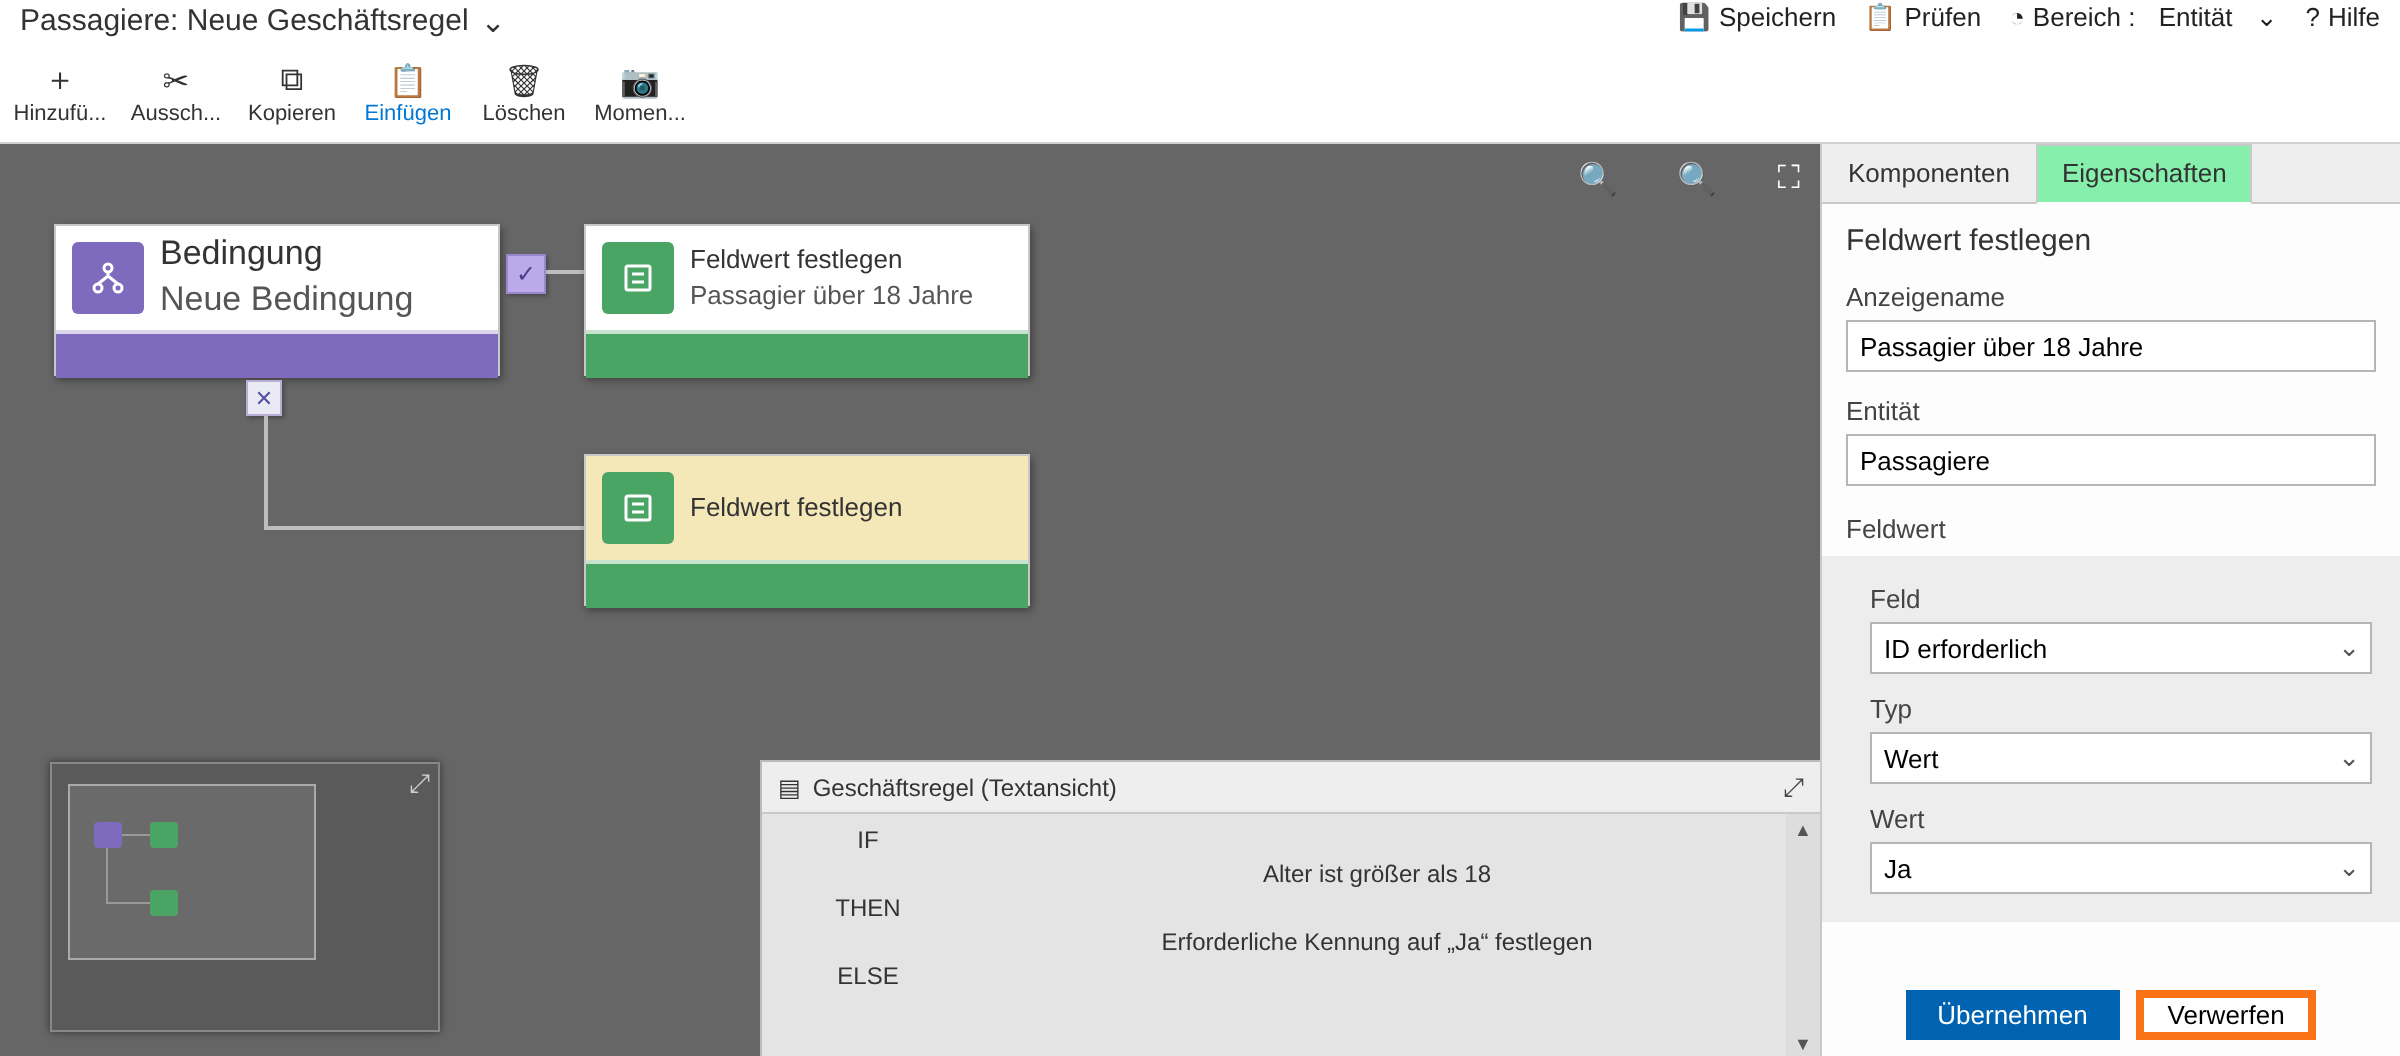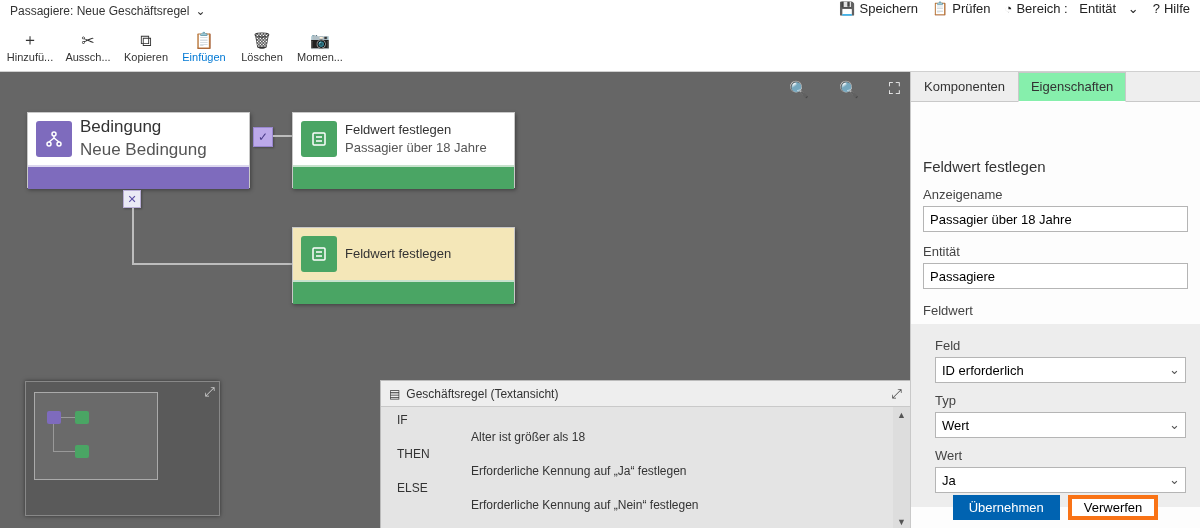--- a/index.html
+++ b/index.html
@@ -1,18 +1,18 @@
 <!DOCTYPE html>
 <html><head>
   <meta charset="utf-8">
   <style>
     *{margin:0;padding:0;box-sizing:border-box;font-family:"Segoe UI",Arial,sans-serif;}
     body{width:1200px;height:528px;overflow:hidden;background:#fff;font-size:13px;color:#333;}
     .header{height:22px;display:flex;align-items:center;justify-content:space-between;padding:0 10px;border-bottom:1px solid transparent;}
-    .header-left{display:flex;align-items:center;gap:6px;font-size:12px;}
+    .header-left{display:flex;align-items:center;gap:6px;font-size:15px;}
     .header-right{display:flex;align-items:center;gap:14px;position:relative;top:-2px;}
     .header-btn{display:flex;align-items:center;gap:4px;cursor:pointer;font-size:13px;color:#222;}
     .toolbar{height:50px;display:flex;align-items:center;gap:18px;padding:0 10px;border-bottom:1px solid #d0d0d0;}
     .tb-item{display:flex;flex-direction:column;align-items:center;justify-content:center;width:40px;cursor:pointer;font-size:11px;color:#333;}
     .tb-item.active{color:#0078d4;}
     .tb-icon{height:20px;display:flex;align-items:center;justify-content:center;font-size:16px;}
     .main{display:flex;height:456px;}
     .canvas-area{flex:1;background:#666;position:relative;overflow:hidden;}
     .canvas-controls{position:absolute;top:8px;right:10px;display:flex;gap:30px;color:#fff;}
     .canvas-controls span{cursor:pointer;font-size:16px;}
@@ -50,25 +50,25 @@
     .mm-lh1{left:26px;top:24px;width:14px;height:1px;}
     .mm-lv{left:18px;top:31px;width:1px;height:28px;}
     .mm-lh2{left:18px;top:58px;width:22px;height:1px;}
     .textview{position:absolute;left:380px;bottom:0;right:0;height:148px;background:#e4e4e4;border-top:1px solid #bbb;border-left:1px solid #bbb;}
     .textview-header{height:26px;display:flex;align-items:center;padding:0 8px;background:#eee;border-bottom:1px solid #c9c9c9;font-size:12px;}
     .textview-header .pop{margin-left:auto;font-size:13px;color:#444;}
     .textview-body{padding:6px 4px 0 16px;font-size:12px;color:#333;position:relative;height:122px;}
     .tv-scroll{position:absolute;right:0;top:0;bottom:0;width:17px;background:#ddd;}
     .tv-scroll-thumb{position:absolute;right:3px;top:2px;width:11px;height:11px;display:flex;align-items:center;justify-content:center;font-size:9px;color:#555;}
     .tv-scroll-thumb2{bottom:2px;top:auto;}
-    .tv-row{display:flex;margin-bottom:3px;}
+    .tv-row{display:flex;margin-bottom:3px;text-align:center;}
     .tv-kw{width:74px;}
     .tv-txt{flex:1;}
     .tv-txt b{font-weight:400;}
-    .side{width:290px;border-left:1px solid #c9c9c9;background:#fdfdfd;display:flex;flex-direction:column;gap:46px;}
+    .side{width:290px;border-left:1px solid #c9c9c9;background:#fdfdfd;display:flex;flex-direction:column;}
     .tabs{display:flex;background:#eee;border-bottom:1px solid #c9c9c9;}
     .tab{padding:6px 12px;font-size:13px;cursor:pointer;border:1px solid transparent;}
     .tab.active{background:#86efac;border:1px solid #c9c9c9;border-bottom-color:#fff;margin-bottom:-1px;}
     .side-content{flex:1;padding:10px 12px;position:relative;}
     .side-title{font-size:15px;margin-bottom:12px;}
     .field-label{font-size:13px;color:#444;margin-bottom:4px;margin-top:6px;}
     .field-input{width:100%;height:26px;border:1px solid #b5b5b5;padding:0 6px;font-size:13px;background:#fff;}
     .section-head{font-size:13px;color:#444;margin-top:14px;margin-bottom:6px;}
     .subpanel{background:#ededed;margin:0 -12px;padding:8px 14px 14px 24px;}
     .select-wrap{position:relative;}
@@ -229,21 +229,20 @@
           </div>
         <div class="tv-row">
             <div class="tv-kw"></div>
             <div class="tv-txt"><b>Erforderliche Kennung</b><span> auf „</span><b>Ja</b><span>“ festlegen</span></div>
           </div>
         <div class="tv-row">
             <div class="tv-kw">ELSE</div>
           </div>
         <div class="tv-row">
             <div class="tv-kw"></div>
-            <div class="tv-txt"><b>Erforderliche Kennung</b><span> auf „</span><b>Nein</b><span>“ festlegen</span></div>
           </div>
         <div class="tv-scroll">
           <div class="tv-scroll-thumb">▲</div>
           <div class="tv-scroll-thumb tv-scroll-thumb2">▼</div>
         </div>
       </div>
     </div>
   </div>
 
   <div class="side">

